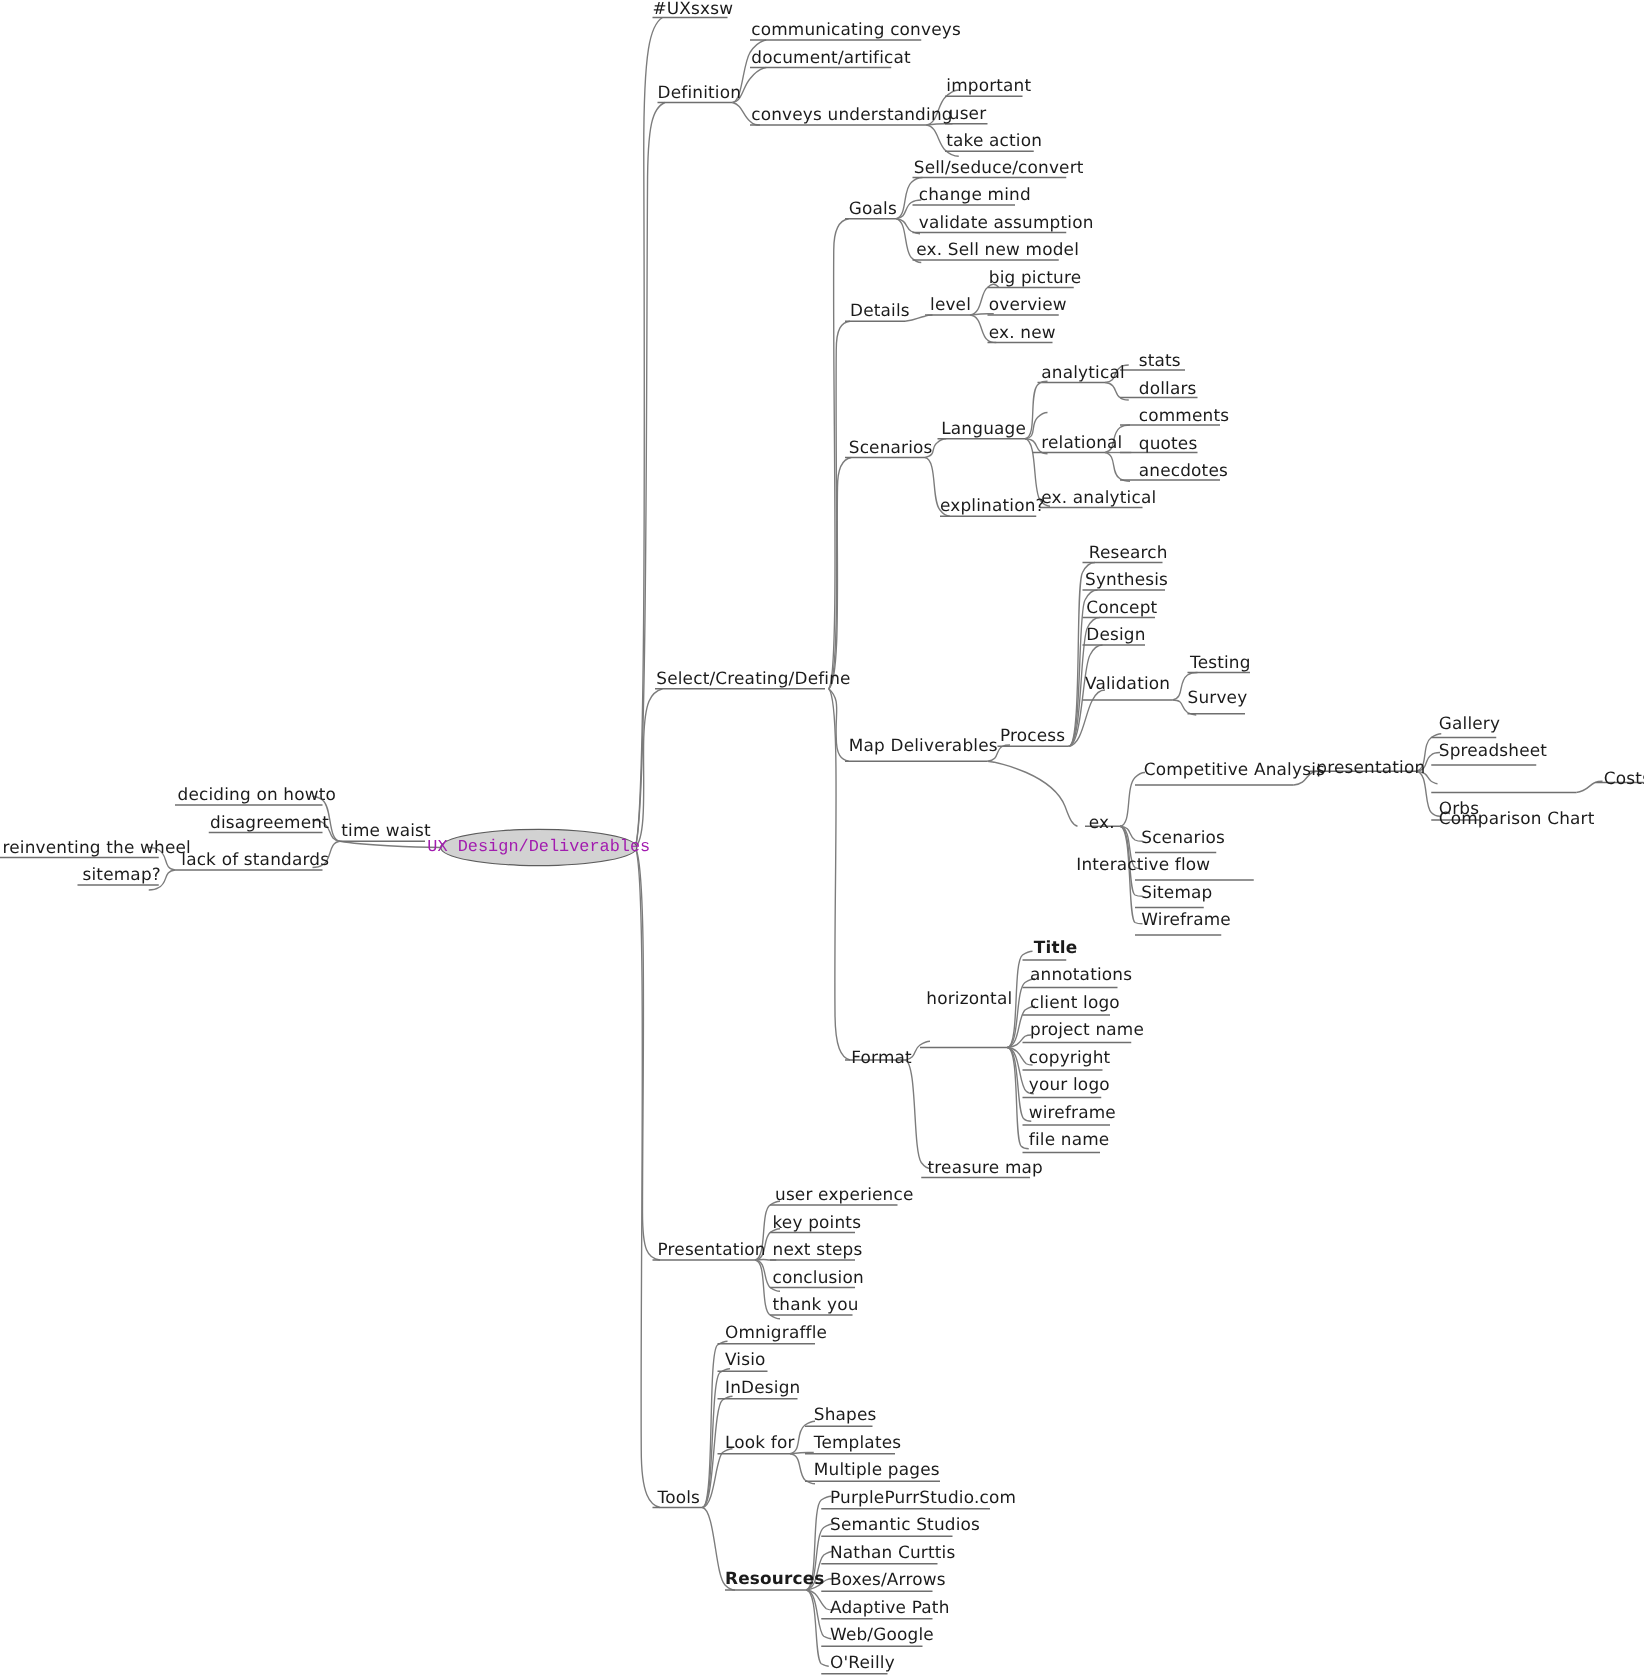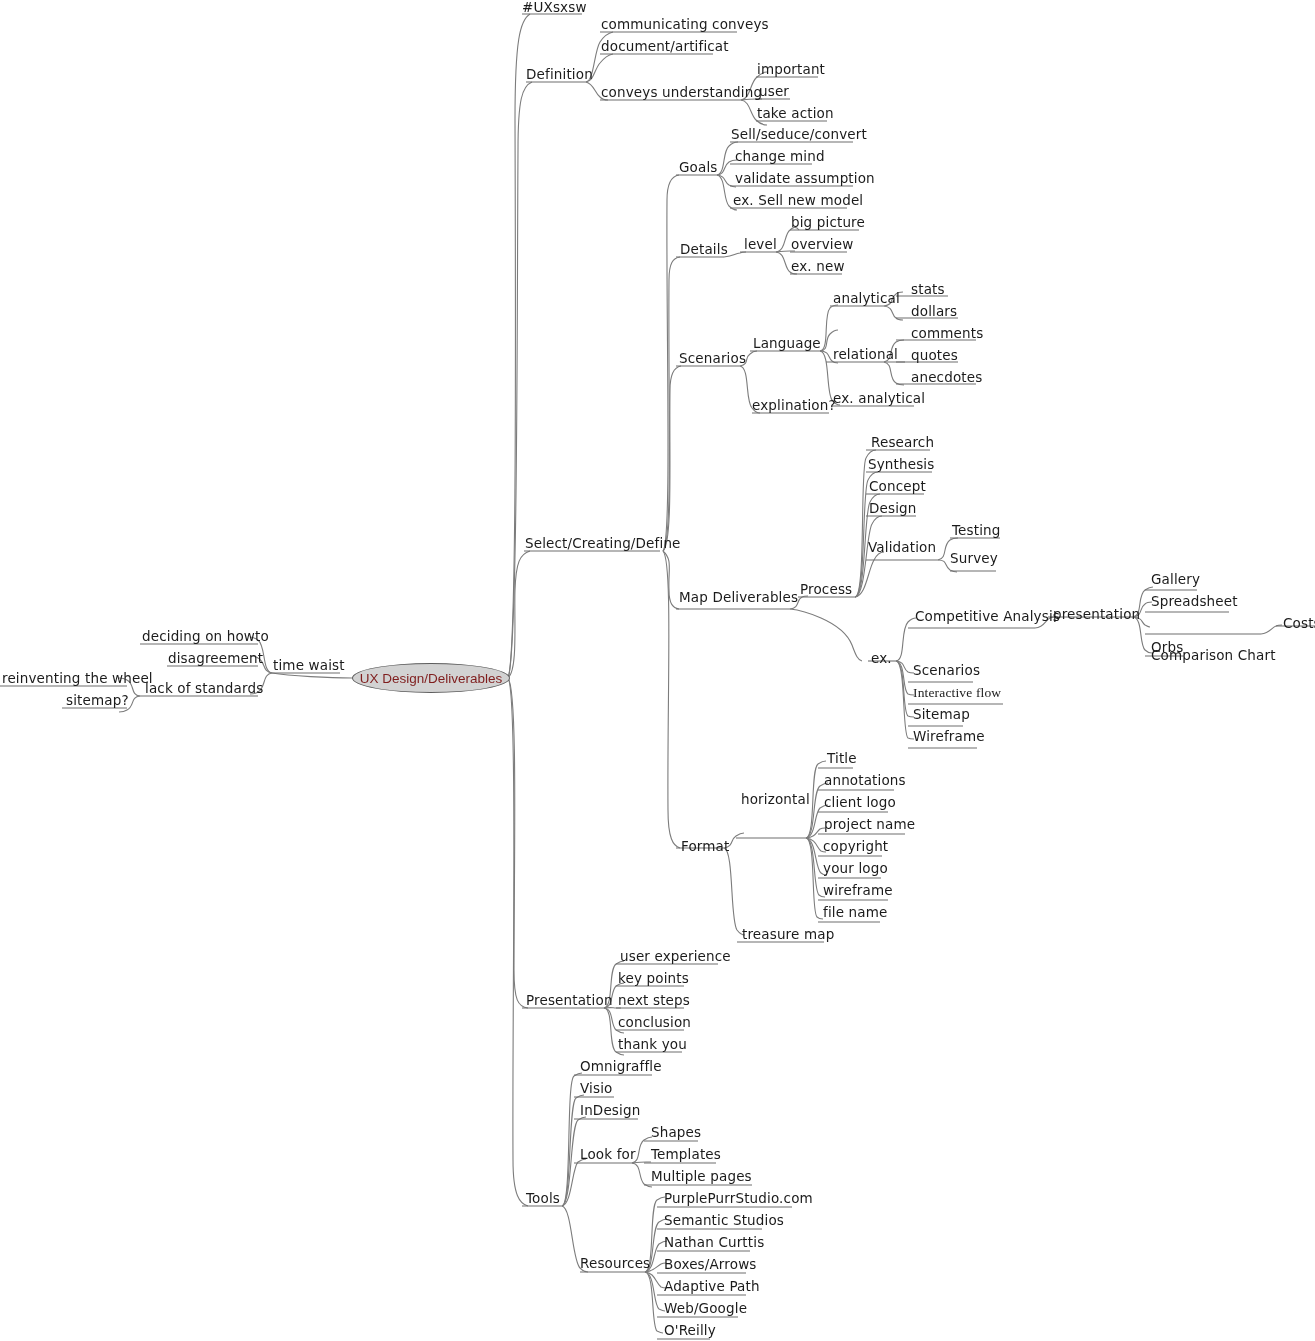--- a/index.html
+++ b/index.html
@@ -50,23 +50,23 @@
     position: absolute;
     display: flex;
     align-items: center;
     justify-content: center;
     background: #d2d2d2;
     border: 1.2px solid #5c5c5c;
     border-radius: 50%;
     box-sizing: border-box;
   }
   .central-node .central-text {
-    font-family: Liberation Sans, sans-serif;
+    font-family: Liberation Mono, monospace;
     font-size: 13.5px;
-    color: #7f1d1d;
+    color: #a21caf;
     white-space: nowrap;
   }
 </style>
 </head>
 <body>
 
 <div id="map-root">
 
   <svg id="mindmap-svg" viewBox="0 0 1315 1341" xmlns="http://www.w3.org/2000/svg">
 
@@ -353,27 +353,27 @@
 
   <div class="node-label" style="left:871px; top:652px;">ex.</div>
   <div class="node-label" style="left:915px; top:610px;">Competitive Analysis</div>
   <div class="node-label" style="left:1053px; top:608px;">presentation</div>
   <div class="node-label" style="left:1151px; top:573px;">Gallery</div>
   <div class="node-label" style="left:1151px; top:595px;">Spreadsheet</div>
   <div class="node-label" style="left:1151px; top:619px;margin-top:30px;">Comparison Chart</div>
   <div class="node-label" style="left:1283px; top:617px;">Costs</div>
   <div class="node-label" style="left:1151px; top:641px;">Orbs</div>
   <div class="node-label" style="left:913px; top:664px;">Scenarios</div>
-  <div class="node-label" style="left:913px; top:686px;font-family:Liberation Serif, serif;">Interactive flow</div>
+  <div class="node-label" style="left:861px; top:686px;">Interactive flow</div>
   <div class="node-label" style="left:913px; top:708px;">Sitemap</div>
   <div class="node-label" style="left:913px; top:730px;">Wireframe</div>
 
   <div class="node-label" style="left:681px; top:840px;">Format</div>
   <div class="node-label" style="left:741px; top:793px;">horizontal</div>
-  <div class="node-label" style="left:827px; top:752px;">Title</div>
+  <div class="node-label" style="left:827px; top:752px;font-weight:bold;">Title</div>
   <div class="node-label" style="left:824px; top:774px;">annotations</div>
   <div class="node-label" style="left:824px; top:796px;">client logo</div>
   <div class="node-label" style="left:824px; top:818px;">project name</div>
   <div class="node-label" style="left:823px; top:840px;">copyright</div>
   <div class="node-label" style="left:823px; top:862px;">your logo</div>
   <div class="node-label" style="left:823px; top:884px;">wireframe</div>
   <div class="node-label" style="left:823px; top:906px;">file name</div>
   <div class="node-label" style="left:742px; top:928px;">treasure map</div>
 
   <div class="node-label" style="left:526px; top:994px;">Presentation</div>
@@ -384,21 +384,21 @@
   <div class="node-label" style="left:618px; top:1038px;">thank you</div>
 
   <div class="node-label" style="left:526px; top:1192px;">Tools</div>
   <div class="node-label" style="left:580px; top:1060px;">Omnigraffle</div>
   <div class="node-label" style="left:580px; top:1082px;">Visio</div>
   <div class="node-label" style="left:580px; top:1104px;">InDesign</div>
   <div class="node-label" style="left:580px; top:1148px;">Look for</div>
   <div class="node-label" style="left:651px; top:1126px;">Shapes</div>
   <div class="node-label" style="left:651px; top:1148px;">Templates</div>
   <div class="node-label" style="left:651px; top:1170px;">Multiple pages</div>
-  <div class="node-label" style="left:580px; top:1257px;">Resources</div>
+  <div class="node-label" style="left:580px; top:1257px;font-weight:bold;">Resources</div>
   <div class="node-label" style="left:664px; top:1192px;">PurplePurrStudio.com</div>
   <div class="node-label" style="left:664px; top:1214px;">Semantic Studios</div>
   <div class="node-label" style="left:664px; top:1236px;">Nathan Curttis</div>
   <div class="node-label" style="left:664px; top:1258px;">Boxes/Arrows</div>
   <div class="node-label" style="left:664px; top:1280px;">Adaptive Path</div>
   <div class="node-label" style="left:664px; top:1302px;">Web/Google</div>
   <div class="node-label" style="left:664px; top:1324px;">O'Reilly</div>
 
   <div class="node-label" style="left:273px; top:659px;">time waist</div>
   <div class="node-label" style="left:142px; top:630px;">deciding on howto</div>

